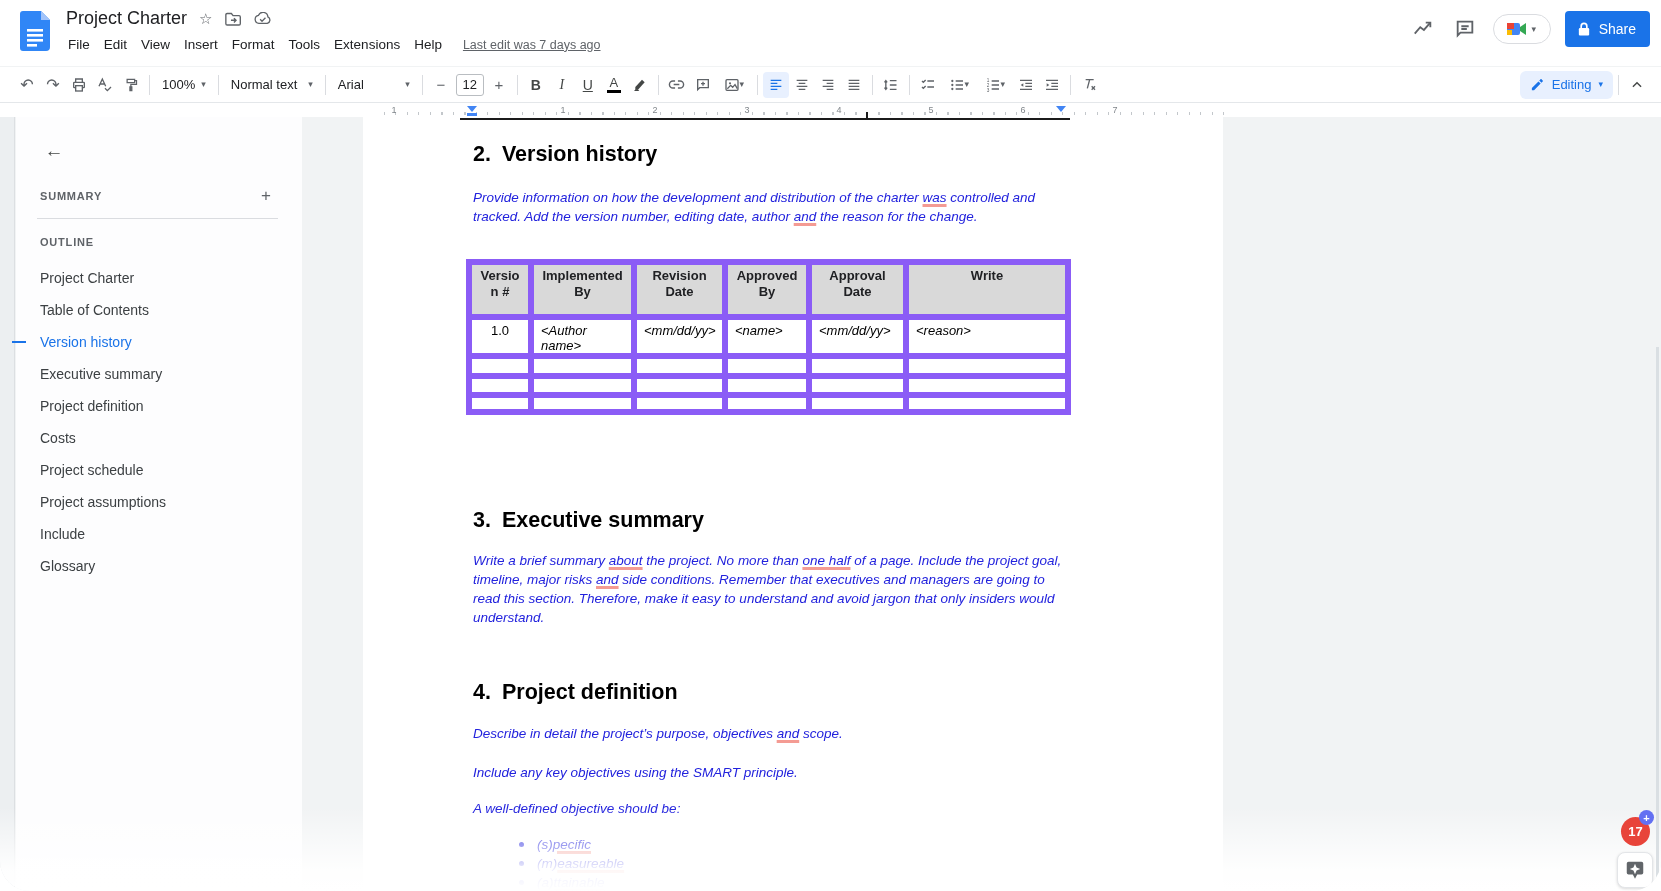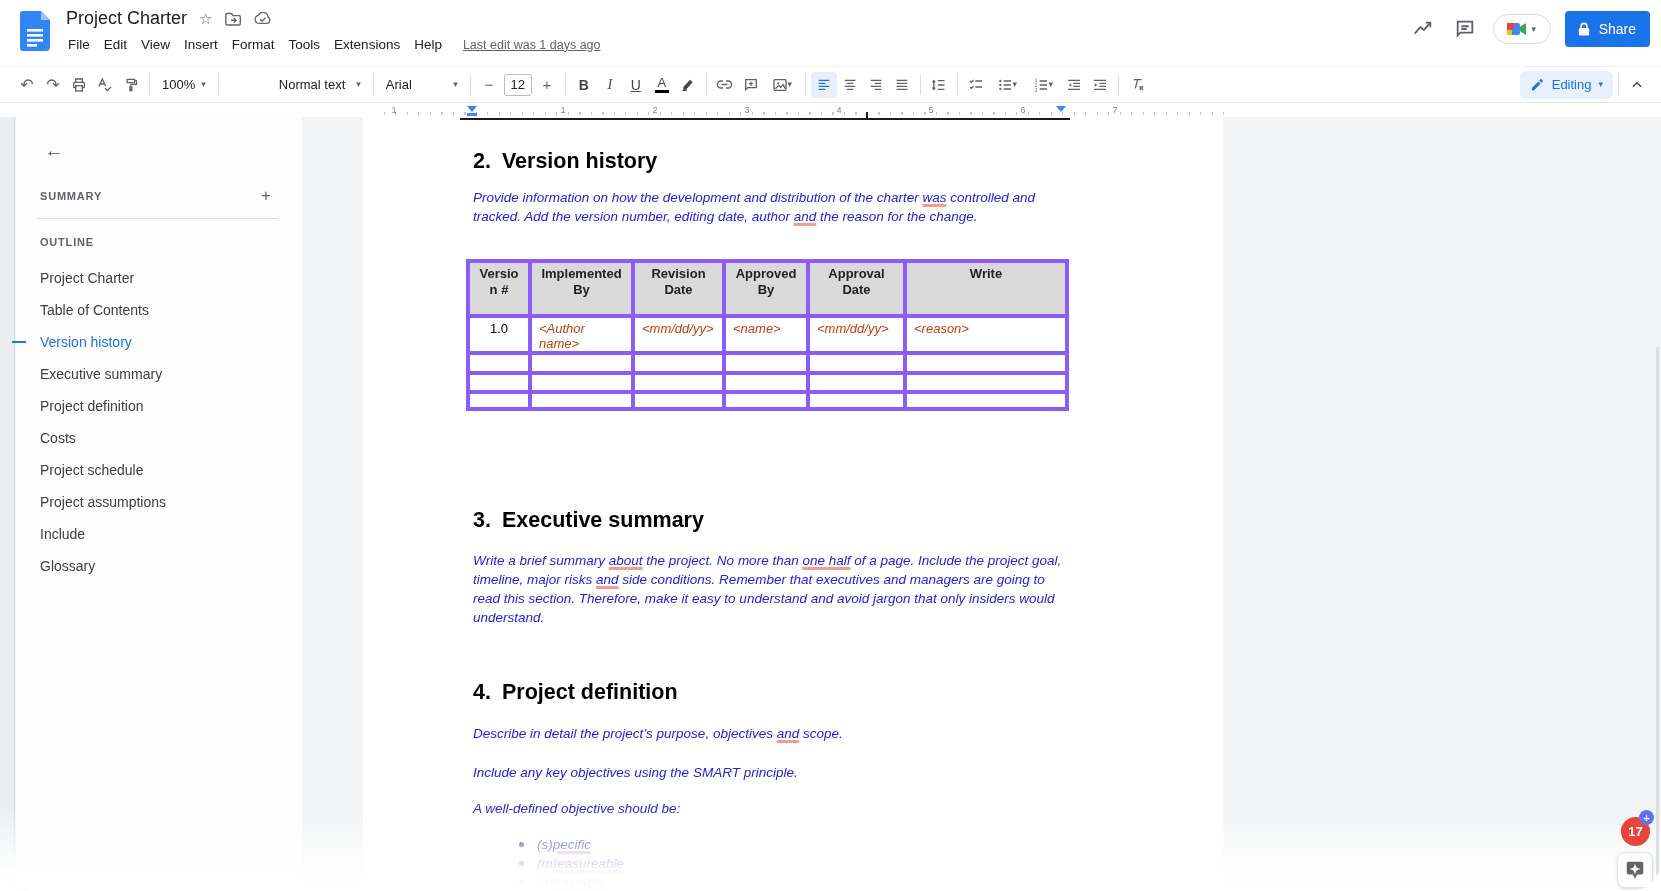--- a/index.html
+++ b/index.html
@@ -75,24 +75,24 @@
   .page { position:absolute; left:363px; top:0; width:860px; height:774px; background:#fff; }
   .toc-endline { position:absolute; left:97px; top:1px; width:610px; height:2px; background:#1b1b1b; }
   .toc-tick { position:absolute; left:503px; top:-5px; width:2px; height:7px; background:#1b1b1b; }
   .h-doc { position:absolute; left:110px; font-size:21.5px; font-weight:700; color:#000; white-space:nowrap; cursor:text; }
   .h-doc .h-title { margin-left:11px; }
   .para { position:absolute; left:110px; width:594px; font-size:13.5px; font-style:italic;
           color:#2222dd; line-height:19px; cursor:text; }
   .u { text-decoration:underline; text-decoration-color:#f49b93; text-decoration-thickness:2.5px; text-underline-offset:2px; }
 
   table.vtable { position:absolute; left:103px; top:142px; width:599px; border-collapse:collapse; table-layout:fixed; cursor:text; }
-  table.vtable td { border:4px solid #8b5cf6; vertical-align:top; overflow:hidden; }
+  table.vtable td { border:6px solid #8b5cf6; vertical-align:top; overflow:hidden; }
   tr.thead td { background:#d9d9d9; height:55px; font-size:13px; font-weight:700; text-align:center;
                 white-space:pre-line; line-height:15.5px; padding-top:3px; }
-  tr.tdata td { height:37px; font-size:13px; font-style:italic; color:#c2410c; padding:3px 8px 0 7px; }
+  tr.tdata td { height:37px; font-size:13px; font-style:italic; color:#000000; padding:3px 8px 0 7px; }
   tr.tdata td.num { font-style:normal; color:#000; text-align:center; padding:3px 0 0 0; }
   tr.tempty1 td { height:20px; } tr.tempty2 td { height:19px; } tr.tempty3 td { height:17px; }
 
   .bullets { position:absolute; left:110px; top:718px; list-style:none; cursor:text; }
   .bullets li { position:relative; padding-left:64px; line-height:19px; font-size:13.5px;
                 font-style:italic; color:#2222dd; }
   .bullets li .dot { position:absolute; left:46px; top:7px; width:5px; height:5px; border-radius:50%; background:#2222dd; }
 
   .fade { position:absolute; left:0; top:690px; width:100%; height:84px; pointer-events:none;
           background:linear-gradient(to bottom, rgba(255,255,255,0), rgba(255,255,255,.92) 75%, #fff 100%); }
@@ -147,21 +147,21 @@
 
     <nav class="menubar">
       <span class="menu-item">File</span>
       <span class="menu-item">Edit</span>
       <span class="menu-item">View</span>
       <span class="menu-item">Insert</span>
       <span class="menu-item">Format</span>
       <span class="menu-item">Tools</span>
       <span class="menu-item">Extensions</span>
       <span class="menu-item">Help</span>
-      <span class="last-edit">Last edit was 1 days ago</span>
+      <span class="last-edit">Last edit was 7 days ago</span>
     </nav>
 
     <div class="head-right">
       <span class="hr-icon">
         <svg width="22" height="22" viewBox="0 0 24 24" fill="none" stroke="#5f6368" stroke-width="2">
           <path d="M3 17 l6 -7 4 3 7 -8"></path>
             <path d="M15 5 h5 v5"></path>
         </svg>
       </span>
       <span class="hr-icon">
@@ -213,21 +213,21 @@
       </svg>
     </span>
     <span class="tb-sep"></span>
 
     <span class="tb-select">
       <span>100%</span>
       <span class="caret">▾</span>
     </span>
     <span class="tb-sep"></span>
 
-    <span class="tb-select" style="width:96px; justify-content:space-between;margin-left:48px;">
+    <span class="tb-select" style="width:96px; justify-content:space-between;">
       <span>Normal text</span>
       <span class="caret">▾</span>
     </span>
     <span class="tb-sep"></span>
 
     <span class="tb-select" style="width:86px; justify-content:space-between;">
       <span>Arial</span>
       <span class="caret">▾</span>
     </span>
     <span class="tb-sep"></span>
@@ -402,21 +402,21 @@
         <div class="o-item">Project assumptions</div>
         <div class="o-item">Include</div>
         <div class="o-item">Glossary</div>
       </div>
     </aside>
 
     <div class="page">
       <div class="toc-endline"></div>
       <div class="toc-tick"></div>
 
-      <h2 class="h-doc" style="top:25px;margin-top:7px;">
+      <h2 class="h-doc" style="top:25px;">
         <span>2.</span><span class="h-title">Version history</span>
       </h2>
 
       <p class="para" style="top:71px;">
         <span>Provide information on how the development and distribution of the charter </span><span class="u">was</span><span> controlled and tracked. Add the version number, editing date, author </span><span class="u">and</span><span> the reason for the change.</span>
       </p>
 
       <table class="vtable">
         <colgroup>
           <col style="width:62px">

